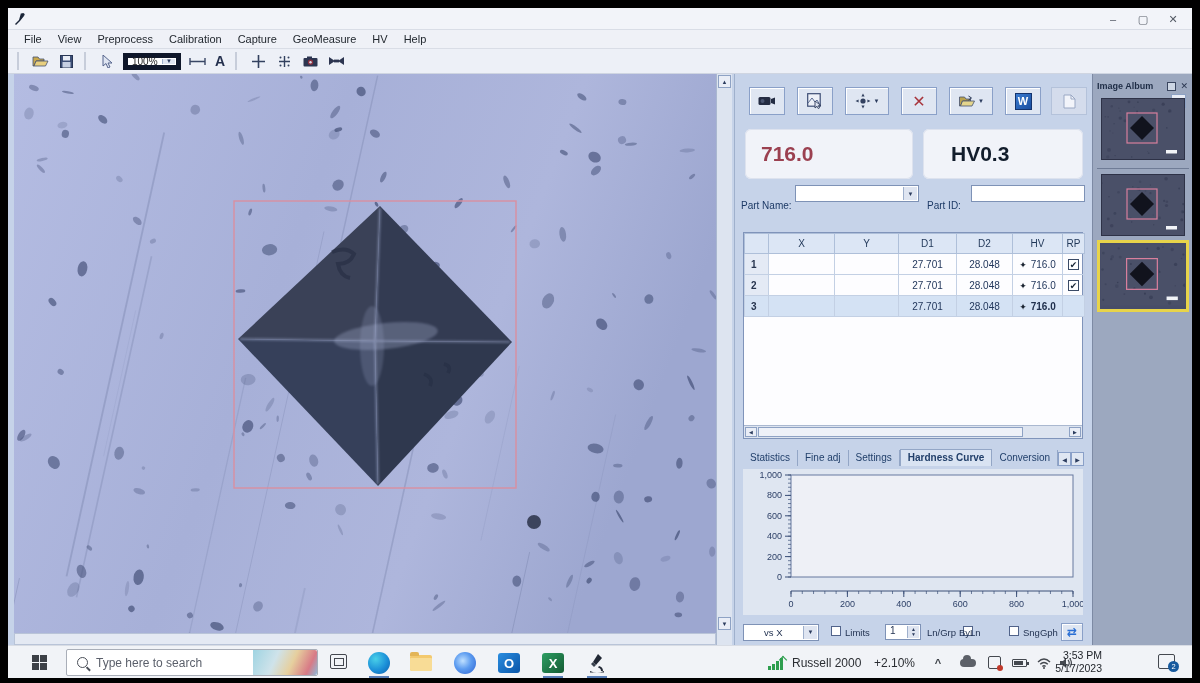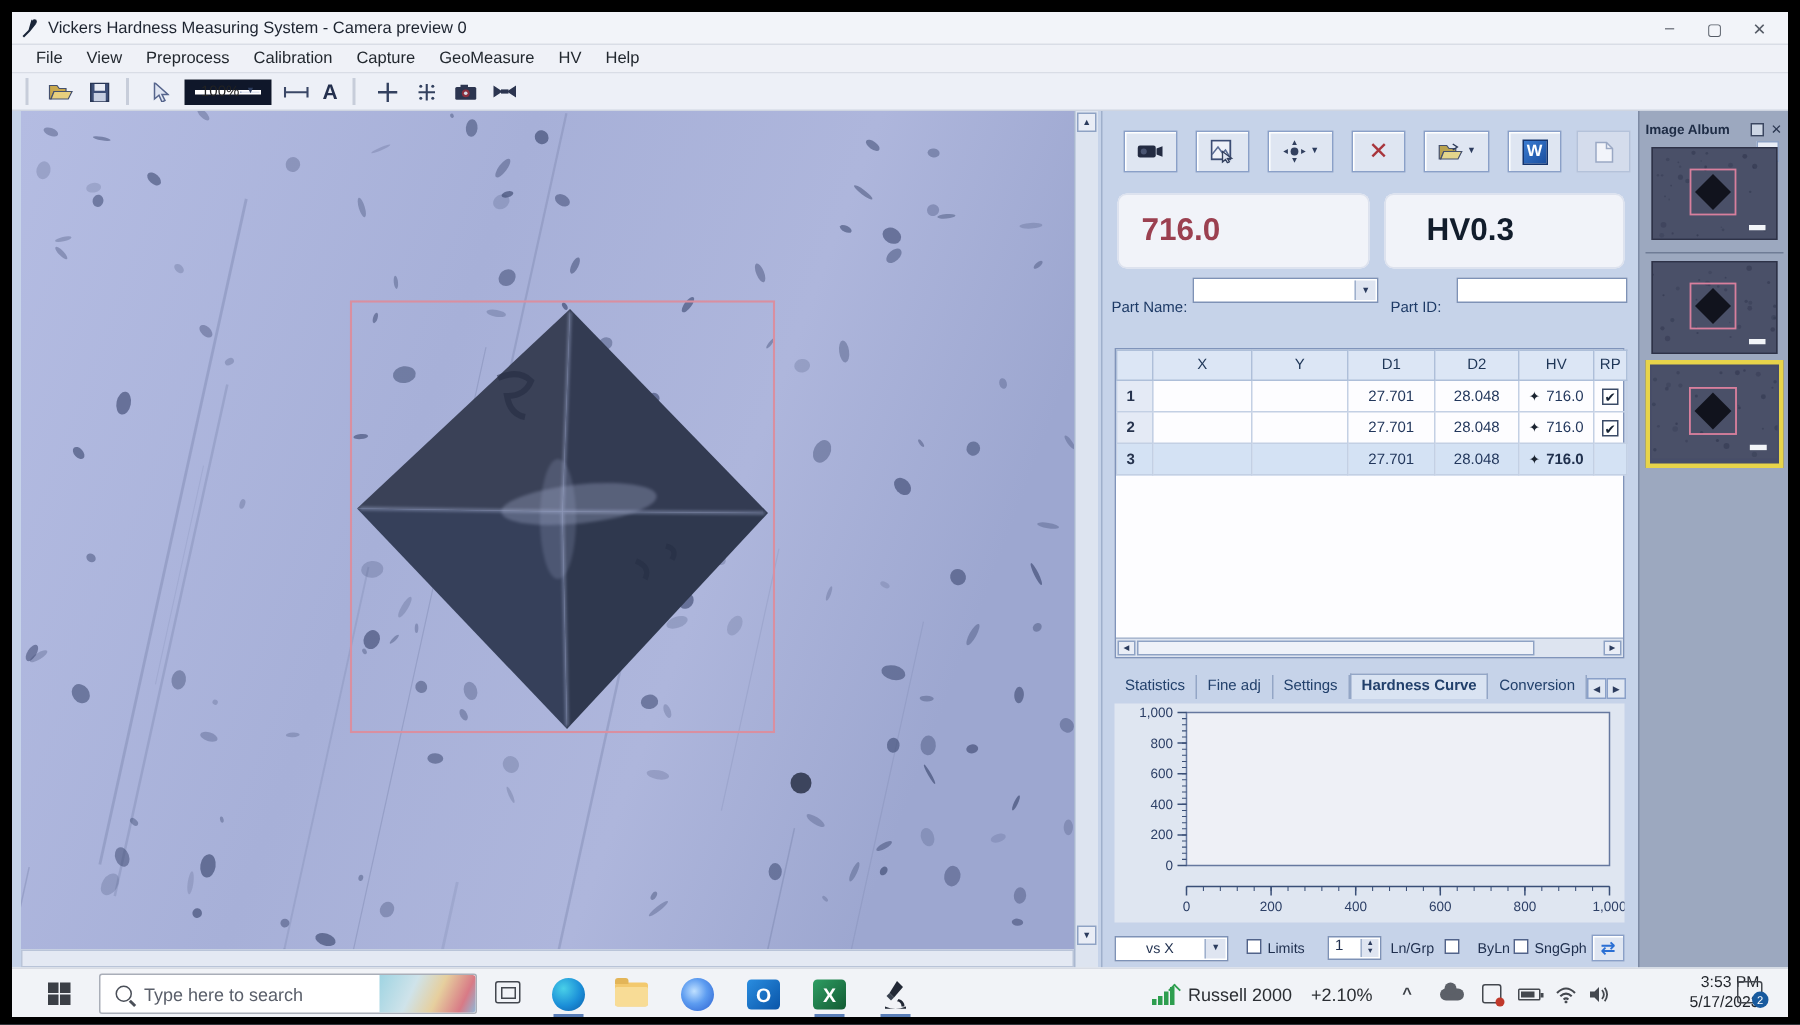--- a/index.html
+++ b/index.html
@@ -11,21 +11,21 @@
   .titlebar .app-icon { width:12px; height:14px; margin-right:6px; }
   .titlebar .title { font-size:11px; color:#1d2430; }
   .win-controls { position:absolute; right:4px; top:0; height:22px; display:flex; }
   .win-controls span { width:30px; height:22px; display:flex; align-items:center; justify-content:center; font-size:11px; color:#555b66; }
   .menubar { position:absolute; left:0; top:22px; width:100%; height:19px; background:#eff1f7; display:flex; align-items:center; padding-left:8px; border-bottom:1px solid #d9dde6; }
   .menubar span { font-size:11px; color:#22282f; padding:0 8px; }
   .toolbar { position:absolute; left:0; top:41px; width:100%; height:25px; background:#edf0f7; display:flex; align-items:center; border-bottom:1px solid #cfd5e1; padding-left:4px; }
   .tb-sep { width:5px; height:18px; border-left:2px solid #c7cdda; margin:0 5px; }
   .tb-btn { width:24px; height:20px; display:flex; align-items:center; justify-content:center; margin:0 1px; }
   .tb-btn svg { display:block; }
-  .zoom-combo { width:58px; height:17px; background:#fff; border:7px solid #0f172a; display:flex; align-items:center; font-size:10px; color:#222; padding-left:4px; position:relative; margin:0 3px; }
+  .zoom-combo { width:58px; height:17px; background:#fff; border:5px solid #0f172a; display:flex; align-items:center; font-size:10px; color:#222; padding-left:4px; position:relative; margin:0 3px; }
   .zoom-combo .dd { position:absolute; right:1px; top:1px; bottom:1px; width:13px; background:#dfe5f1; border-left:1px solid #9fb0cc; font-size:6px; color:#2c3c5e; display:flex; align-items:center; justify-content:center; }
   .text-a { font-size:14px; color:#24304e; font-weight:bold; width:18px; text-align:center; }
 
   
   .main { position:absolute; left:0; top:66px; width:100%; height:571px; background:#c6d3e9; }
   .camera { position:absolute; left:6px; top:0; width:702px; height:559px; overflow:hidden; }
   .camera svg { display:block; }
   .cam-hscroll { position:absolute; left:6px; top:559px; width:702px; height:12px; background:#e4e9f3; border:1px solid #b9c4d8; }
   .vscroll { position:absolute; left:708px; top:0; width:16px; height:571px; background:#dde4f0; border-left:1px solid #aab8d0; }
   .vscroll .arrow { position:absolute; left:1px; width:13px; height:13px; background:#e9edf6; border:1px solid #8ea2c4; font-size:6px; color:#2c3c5e; display:flex; align-items:center; justify-content:center; }
@@ -106,39 +106,38 @@
   .outlook-ic { width:22px; height:20px; background:linear-gradient(135deg,#2a8de0,#0a55a8); border-radius:3px; color:#fff; font-size:13px; font-weight:bold; display:flex; align-items:center; justify-content:center; }
   .excel-ic { width:22px; height:20px; background:linear-gradient(135deg,#2e9e63,#135a33); border-radius:3px; color:#fff; font-size:13px; font-weight:bold; display:flex; align-items:center; justify-content:center; }
   .tray-text { position:absolute; top:10px; font-size:12px; color:#2b2e33; }
   .tray-ic { position:absolute; top:9px; width:16px; height:15px; display:flex; align-items:center; justify-content:center; color:#3c4047; font-size:11px; }
   .chart-ic { position:absolute; left:760px; top:11px; width:18px; height:13px; display:flex; align-items:flex-end; gap:1px; }
   .chart-ic i { display:block; width:3px; background:#2e9e4f; }
   .chart-ic::after { content:""; position:absolute; right:-2px; top:-2px; width:8px; height:8px; border-top:2px solid #2e9e4f; border-right:2px solid #2e9e4f; transform:rotate(-45deg) scale(.6); }
   .batt { position:absolute; left:1004px; top:13px; width:15px; height:8px; border:1.2px solid #44484f; border-radius:1px; }
   .batt::after { content:""; position:absolute; right:-3px; top:1.5px; width:2px; height:3px; background:#44484f; }
   .batt::before { content:""; position:absolute; left:1px; top:1px; width:9px; height:4px; background:#44484f; }
-  .timebox { position:absolute; left:1099px; top:3px; width:66px; text-align:right; font-size:10.5px; color:#22262c; line-height:13px; }
+  .timebox { position:absolute; left:1028px; top:3px; width:66px; text-align:right; font-size:10.5px; color:#22262c; line-height:13px; }
   .notif { position:absolute; left:1150px; top:8px; width:17px; height:15px; border:1.5px solid #44484f; border-radius:2px; }
   .notif .badge { position:absolute; right:-5px; bottom:-4px; width:11px; height:11px; border-radius:50%; background:#185a9e; color:#fff; font-size:7.5px; display:flex; align-items:center; justify-content:center; }
   .cloud-ic { position:absolute; left:952px; top:13px; width:16px; height:8px; background:#5c6068; border-radius:6px; }
   .cloud-ic::before { content:""; position:absolute; left:3px; top:-4px; width:8px; height:8px; background:#5c6068; border-radius:50%; }
   .grid-ic { position:absolute; left:980px; top:10px; width:13px; height:13px; border:1.5px solid #44484f; border-radius:2px; }
   .grid-ic::after { content:""; position:absolute; right:-3px; bottom:-3px; width:6px; height:6px; border-radius:50%; background:#c0392b; }
 </style>
 </head>
 <body>
 
 <div class="screen">
 
   <div class="titlebar">
     <svg class="app-icon" viewBox="0 0 12 14">
         <path d="M7 1 L10 4 L6 9 L4 11 L2 13 L1 12 L3 10 L5 8 Z" fill="#1a2538"></path>
         <circle cx="9" cy="2.5" r="1.6" fill="#1a2538"></circle>
       </svg>
-    <span class="title">Vickers Hardness Measuring System - Camera preview 0</span>
     <div class="win-controls">
       <span>–</span>
       <span>▢</span>
       <span>✕</span>
     </div>
   </div>
 
   <div class="menubar">
     <span>File</span>
     <span>View</span>
@@ -625,21 +624,21 @@
       <div class="ctrl-row">
         <div class="field" style="left:8px;width:76px;top:1px;font-size:9.5px;padding-left:20px;line-height:15px;"><span>vs X</span><span class="combo-dd">▼</span></div>
         <div class="chk" style="left:96px;"></div>
         <span class="lbl" style="left:110px;">Limits</span>
         <div class="spin"><span>1</span><span class="ud">
               <span>▲</span>
               <span>▼</span>
             </span></div>
         <span class="lbl" style="left:192px;">Ln/Grp</span>
         <div class="chk" style="left:228px;"></div>
-        <span class="lbl" style="left:250px;">ByLn</span>
+        <span class="lbl" style="left:224px;">ByLn</span>
         <div class="chk" style="left:274px;"></div>
         <span class="lbl" style="left:288px;">SngGph</span>
         <div class="refresh-btn btn3d">
             <span>⇄</span>
           </div>
       </div>
     </div>
 
     <div class="album">
       <div class="album-title">

